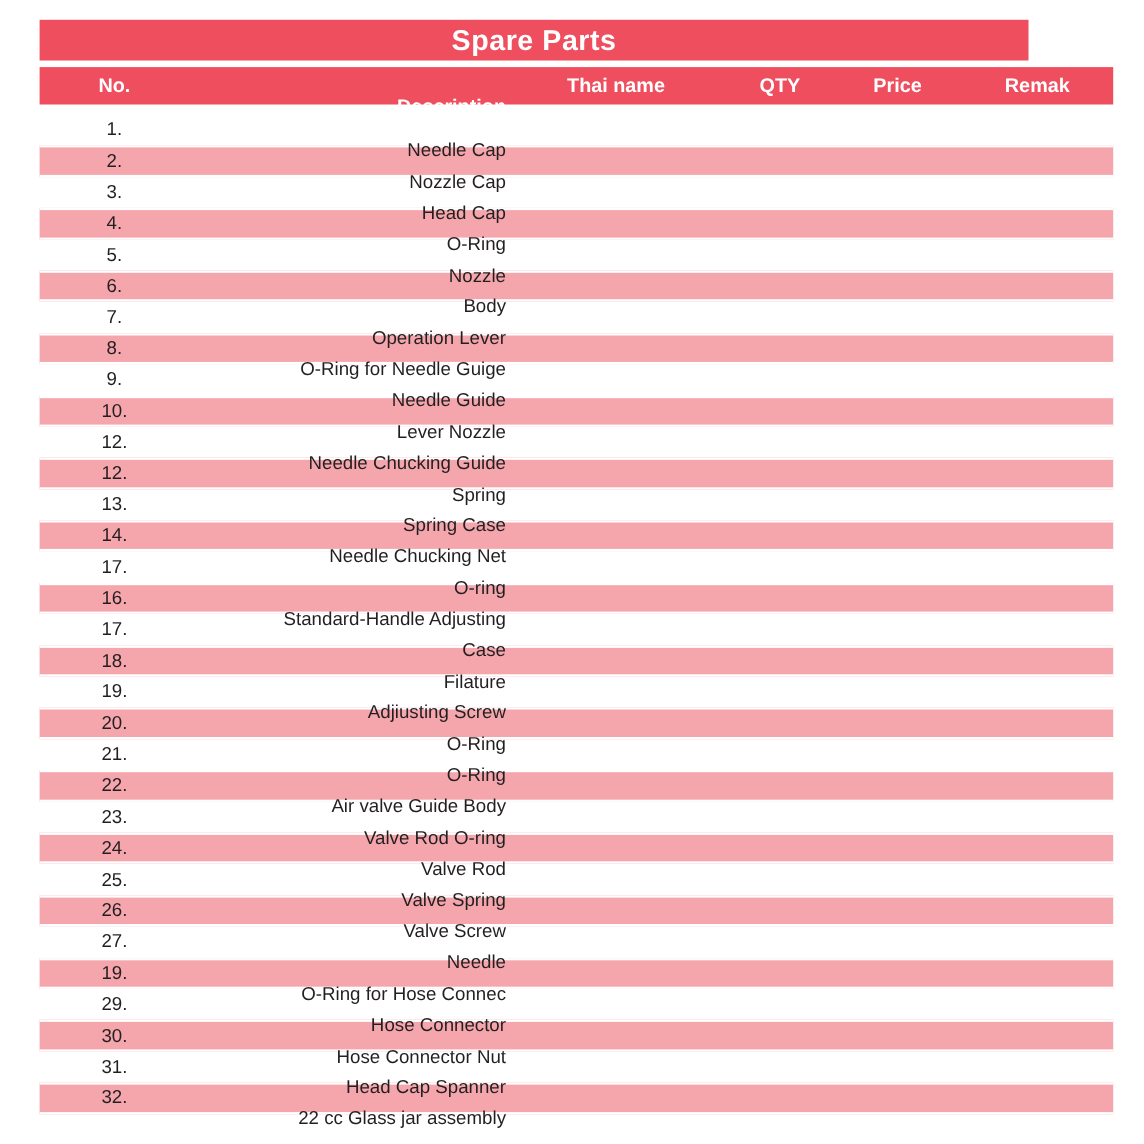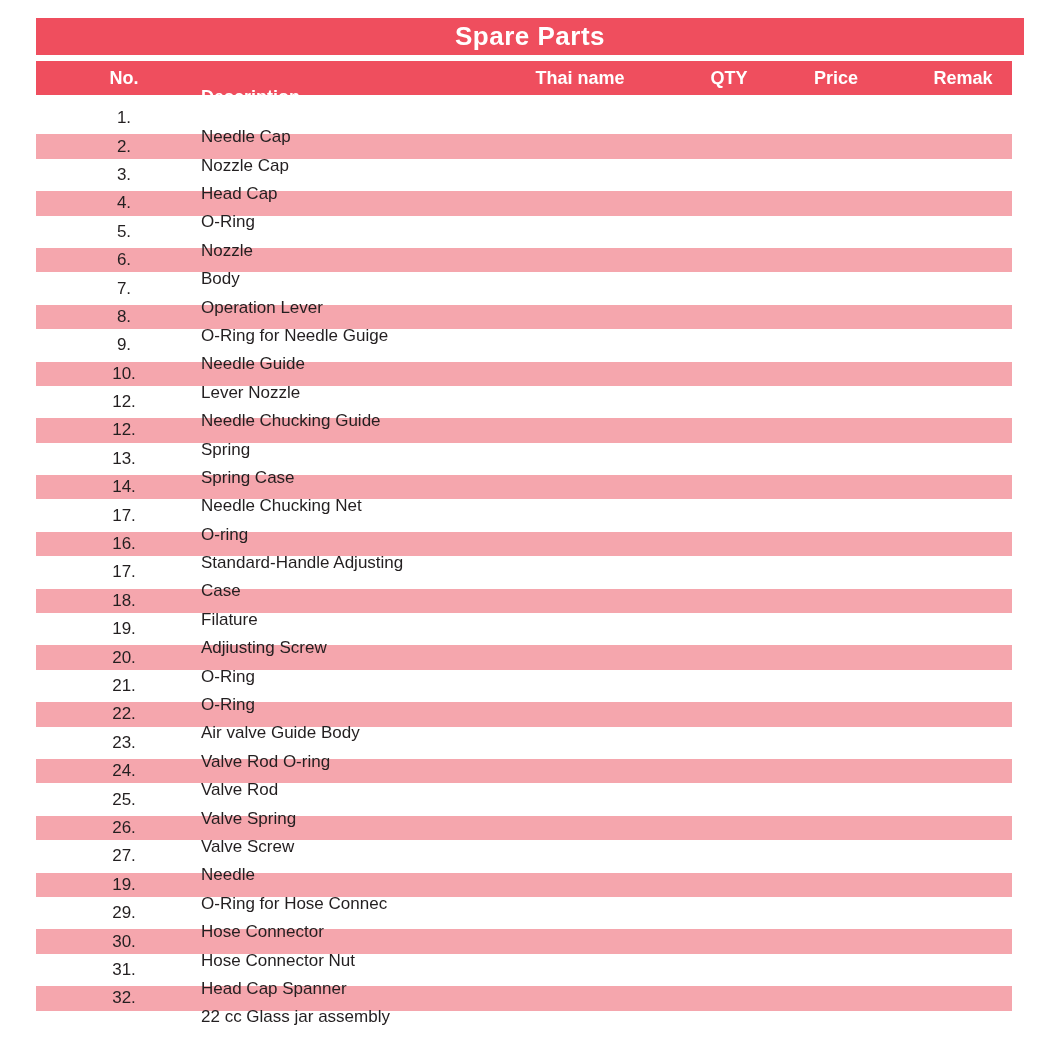--- a/index.html
+++ b/index.html
@@ -12,21 +12,21 @@
     position: relative;
     width: 1040px;
     height: 1040px;
     background: #ffffff;
     overflow: hidden;
   }
   .title-bar {
     position: absolute;
     left: 36px;
     top: 18px;
-    width: 988px;
+    width: 899px;
     height: 37px;
     background: var(--header-red);
     color: #ffffff;
     display: flex;
     align-items: center;
     justify-content: center;
     font-size: 26px;
     font-weight: 700;
     letter-spacing: 0.5px;
   }
@@ -55,22 +55,22 @@
     align-items: center;
     font-size: 17px;
     color: #231f20;
     box-sizing: border-box;
   }
   .row:nth-child(even) {
     background: var(--row-pink);
     border-top: 2px solid #ffffff;
     border-bottom: 2px solid #ffffff;
   }
-  .col-no     { width: 136px; text-align: center; flex: 0 0 auto; margin-left: 20px; }
-  .col-desc   { width: 288px; text-align: left; padding-left: 9px; box-sizing: border-box; flex: 0 0 auto; white-space: nowrap; margin-top: 38px; }
+  .col-no     { width: 136px; text-align: center; flex: 0 0 auto; }
+  .col-desc   { width: 288px; text-align: right; padding-left: 9px; box-sizing: border-box; flex: 0 0 auto; white-space: nowrap; margin-top: 38px; }
   .col-thai   { width: 200px; text-align: center; flex: 0 0 auto; }
   .col-qty    { width: 98px;  text-align: center; flex: 0 0 auto; }
   .col-price  { width: 116px; text-align: center; flex: 0 0 auto; }
   .col-remark { width: 138px; text-align: center; flex: 0 0 auto; }
 </style>
 </head>
 <body>
 
 <div class="page">
 

